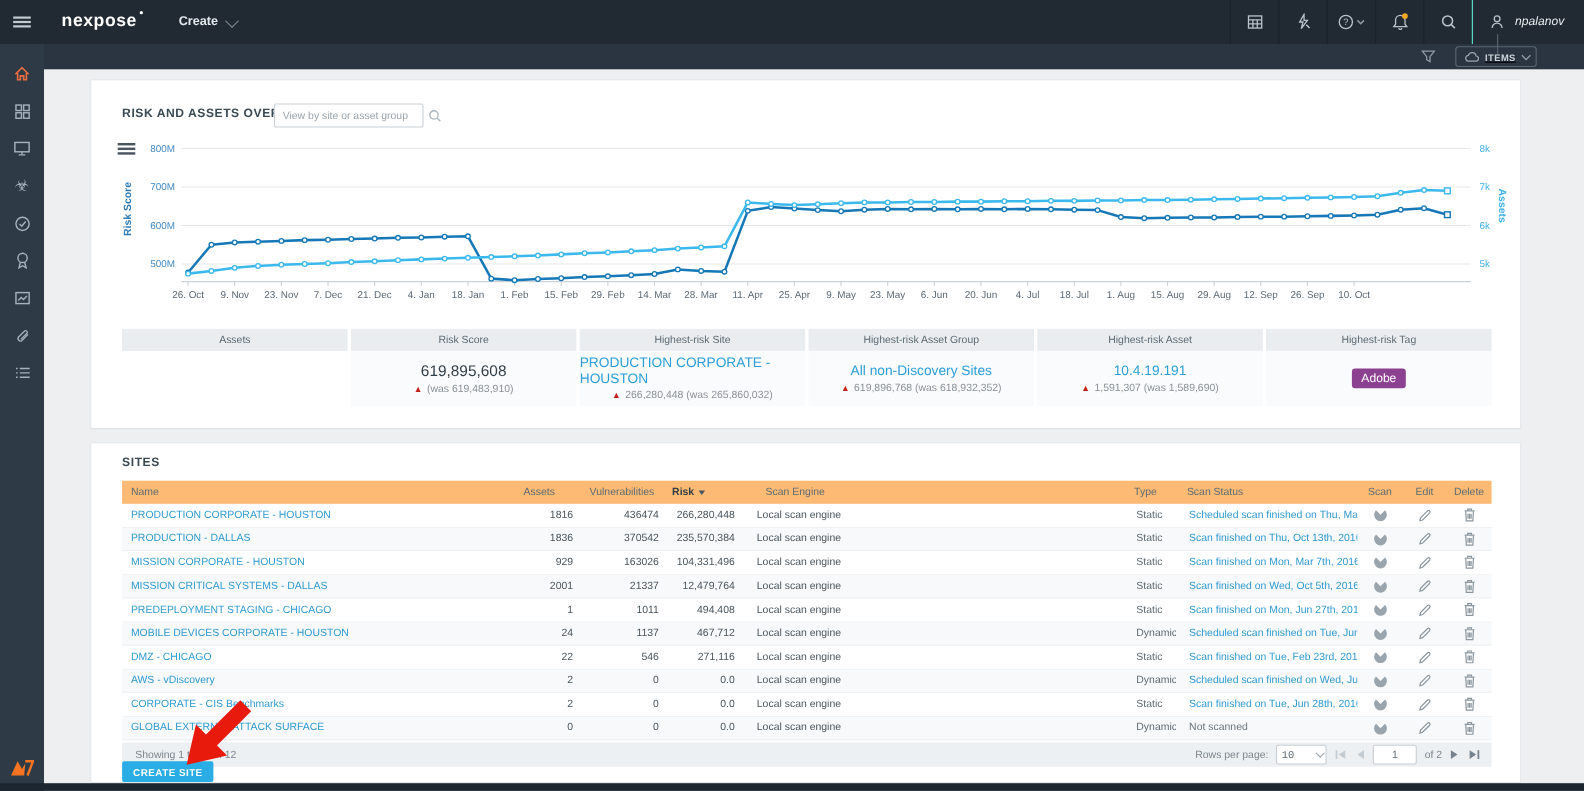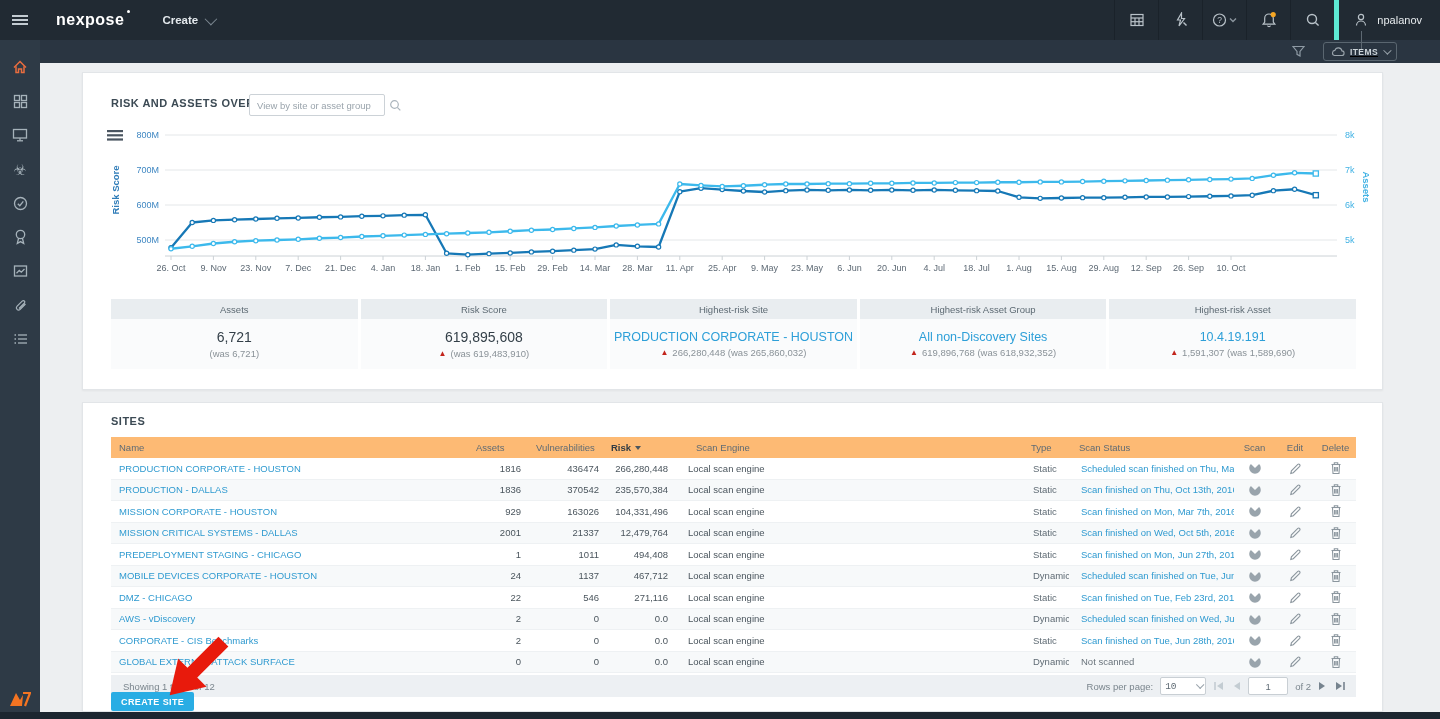--- a/index.html
+++ b/index.html
@@ -8,21 +8,21 @@
   
   .topnav{position:absolute;top:0;left:0;width:1440px;height:40px;background:#212a33;display:flex;align-items:center;z-index:6;}
   .tn-burger{width:40px;height:40px;display:flex;align-items:center;justify-content:center;cursor:pointer;}
   .tn-burger .bar{display:block;width:16px;height:2px;background:#c3cbd2;margin:2px 0;}
   .brand{margin-left:16px;color:#fff;font-size:16px;font-weight:bold;letter-spacing:.5px;position:relative;}
   .brand .logo-dot{position:absolute;top:-1px;right:-6px;width:3px;height:3px;border-radius:50%;background:#fff;}
   .tn-create{margin-left:38px;color:#e3e8ec;font-size:11.5px;font-weight:bold;display:flex;align-items:center;gap:7px;cursor:pointer;}
   .chev{width:8px;height:8px;border-right:1.6px solid #7d8892;border-bottom:1.6px solid #7d8892;transform:rotate(45deg) translateY(-2px);}
   .tn-right{margin-left:auto;display:flex;height:40px;}
   .tn-icon{width:43px;height:40px;display:flex;align-items:center;justify-content:center;border-left:1px solid #1a222a;cursor:pointer;position:relative;}
-  .tn-user{display:flex;align-items:center;gap:8px;padding:0 18px 0 14px;border-left:5px solid #5eead4;cursor:pointer;}
+  .tn-user{display:flex;align-items:center;gap:8px;padding:0 18px 0 14px;border-left:1px solid #5eead4;cursor:pointer;font-style:italic;}
   .tn-user .uname{color:#e7ebee;font-size:11px;}
   .user-chev{position:absolute;top:31px;right:78px;}
   .user-chev .chev{border-color:#5d6872;}
 
   
   .subbar{position:absolute;top:40px;left:40px;width:1400px;height:23px;background:#2a3541;display:flex;align-items:center;justify-content:flex-end;z-index:5;}
   .filter-wrap{margin-right:18px;cursor:pointer;display:flex;}
   .items-btn{margin-right:43px;height:17px;border:1px solid #5a6670;border-radius:3px;display:flex;align-items:center;gap:5px;padding:0 7px;cursor:pointer;text-decoration:underline;}
   .items-btn .ib-label{color:#ccd4d9;font-size:8.5px;font-weight:bold;letter-spacing:.4px;}
   .items-btn .chev{width:5px;height:5px;border-width:1.4px;border-color:#9aa4ac;}
@@ -439,26 +439,20 @@
         <circle cx="1153.2" cy="53.400000000000006" r="2.1" fill="#fff" stroke="#3cb9ec" stroke-width="1.2"></circle>
         <circle cx="1174.3999999999999" cy="50.250000000000014" r="2.1" fill="#fff" stroke="#3cb9ec" stroke-width="1.2"></circle>
         <circle cx="1195.6" cy="47.800000000000004" r="2.1" fill="#fff" stroke="#3cb9ec" stroke-width="1.2"></circle>
         <rect x="1214.2" y="45.899999999999984" width="5.2" height="5.2" fill="#fff" stroke="#3cb9ec" stroke-width="1.3"></rect>
         <text x="20" y="65" text-anchor="middle" font-size="9.5" font-weight="bold" fill="#2f7cb8" font-family="Liberation Sans" transform="rotate(-90 20 65)">Risk Score</text>
         <text x="1264" y="62" text-anchor="middle" font-size="9.5" font-weight="bold" fill="#41b2e4" font-family="Liberation Sans" transform="rotate(90 1264 62)">Assets</text>
       </svg>
     <div class="summary-strip" id="summary-strip">
         <div class="sum-cell">
           <div class="sum-head">Assets</div>
-          <div class="sum-body">
-            <span class="sum-value">6,721</span>
-            <div class="sum-delta">
-              <span>(was 6,721)</span>
-            </div>
-          </div>
         </div>
         <div class="sum-cell">
           <div class="sum-head">Risk Score</div>
           <div class="sum-body">
             <span class="sum-value">619,895,608</span>
             <div class="sum-delta">
               <span class="tri-up">▲</span>
               <span>(was 619,483,910)</span>
             </div>
           </div>
@@ -484,20 +478,26 @@
           </div>
         </div>
         <div class="sum-cell">
           <div class="sum-head">Highest-risk Asset</div>
           <div class="sum-body">
             <span class="sum-value link">10.4.19.191</span>
             <div class="sum-delta">
               <span class="tri-up">▲</span>
               <span>1,591,307 (was 1,589,690)</span>
             </div>
+          </div>
+        </div>
+        <div class="sum-cell">
+          <div class="sum-head">Highest-risk Tag</div>
+          <div class="sum-body">
+            <span class="sum-value tag">Adobe</span>
           </div>
         </div>
       </div>
   </div>
 
   <div class="panel" id="panel-sites">
     <div class="panel-title">SITES</div>
     <div class="sites-table">
       <div class="t-grid t-head" id="sites-thead">
           <div class="th first">Name</div>

